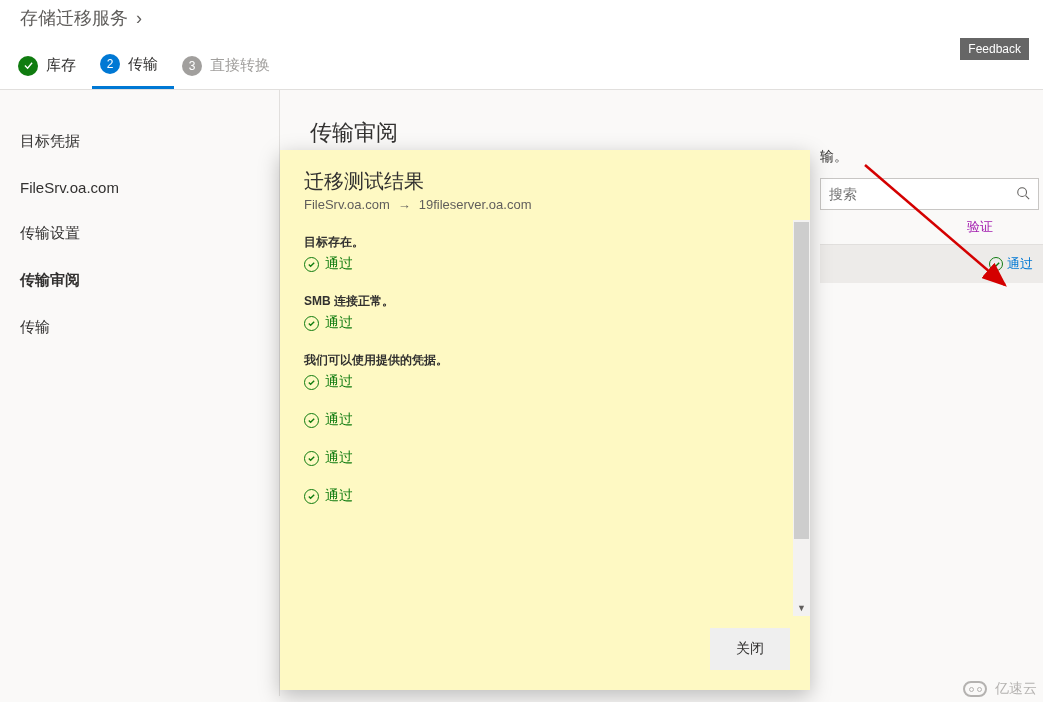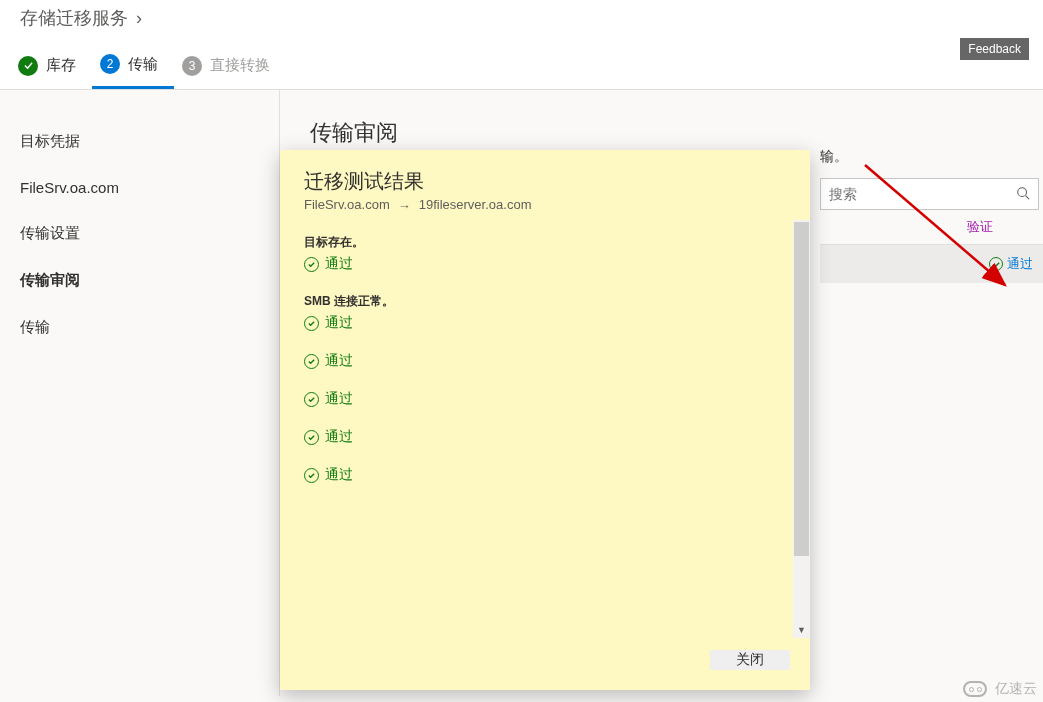--- a/index.html
+++ b/index.html
@@ -231,21 +231,21 @@
     }
     .result-status .txt { color: #107c10; font-size: 14px; }
     .modal-footer {
       display: flex;
       justify-content: flex-end;
       padding: 12px 20px 20px 20px;
     }
     .close-btn {
       background: #efefef;
       border: none;
-      padding: 1px 26px;
+      padding: 12px 26px;
       font-size: 14px;
       cursor: pointer;
       color: #323130;
     }
     
     .arrow-anno {
       position: absolute;
       top: 155px;
       right: 8px;
       pointer-events: none;
@@ -365,20 +365,21 @@
       <div class="result-status">
         <span class="check">
             <svg class="check-mark" viewBox="0 0 10 10">
               <path d="M2 5 L4 7 L8 3" stroke="#107c10" stroke-width="1.5" fill="none"></path>
             </svg>
           </span>
         <span class="txt">通过</span>
       </div>
     </div>
     <div class="result-item">
+      <div class="result-label">我们可以使用提供的凭据。</div>
       <div class="result-status">
         <span class="check">
             <svg class="check-mark" viewBox="0 0 10 10">
               <path d="M2 5 L4 7 L8 3" stroke="#107c10" stroke-width="1.5" fill="none"></path>
             </svg>
           </span>
         <span class="txt">通过</span>
       </div>
     </div>
     <div class="result-item">

